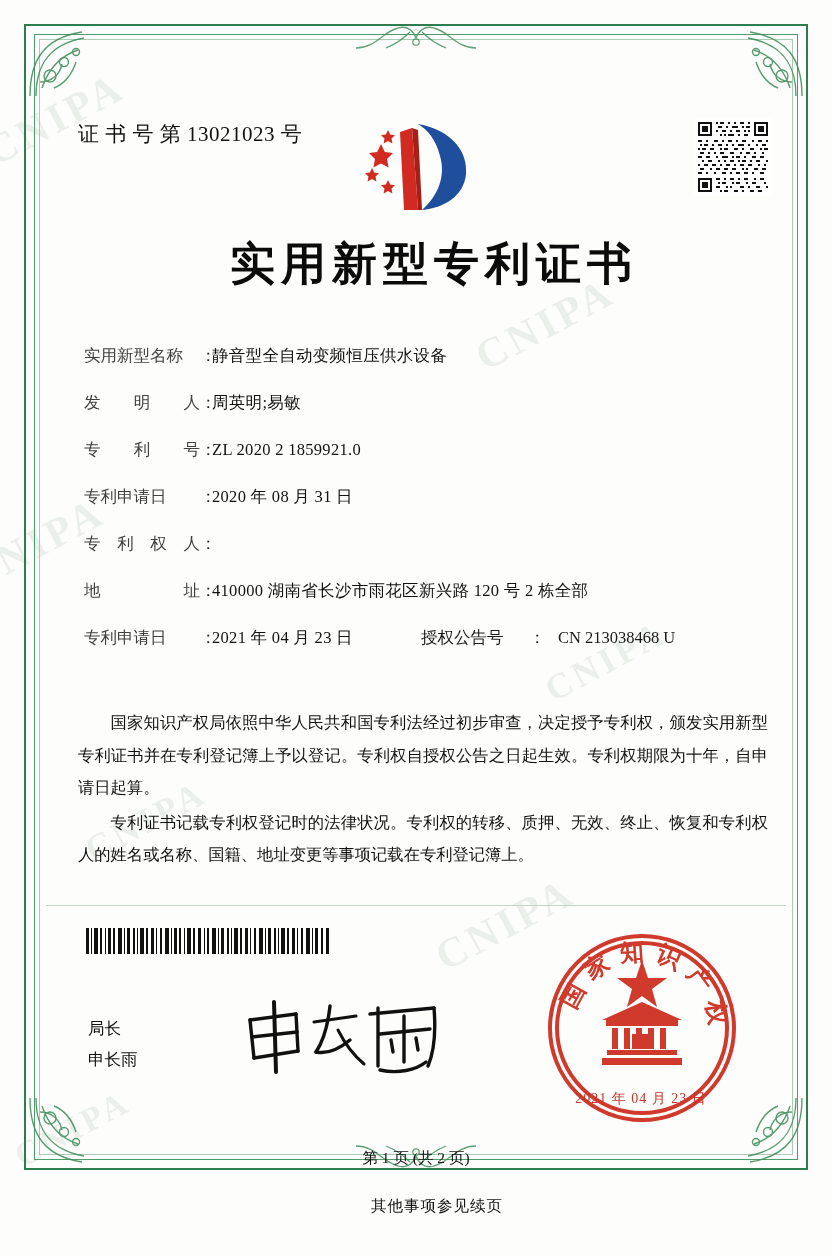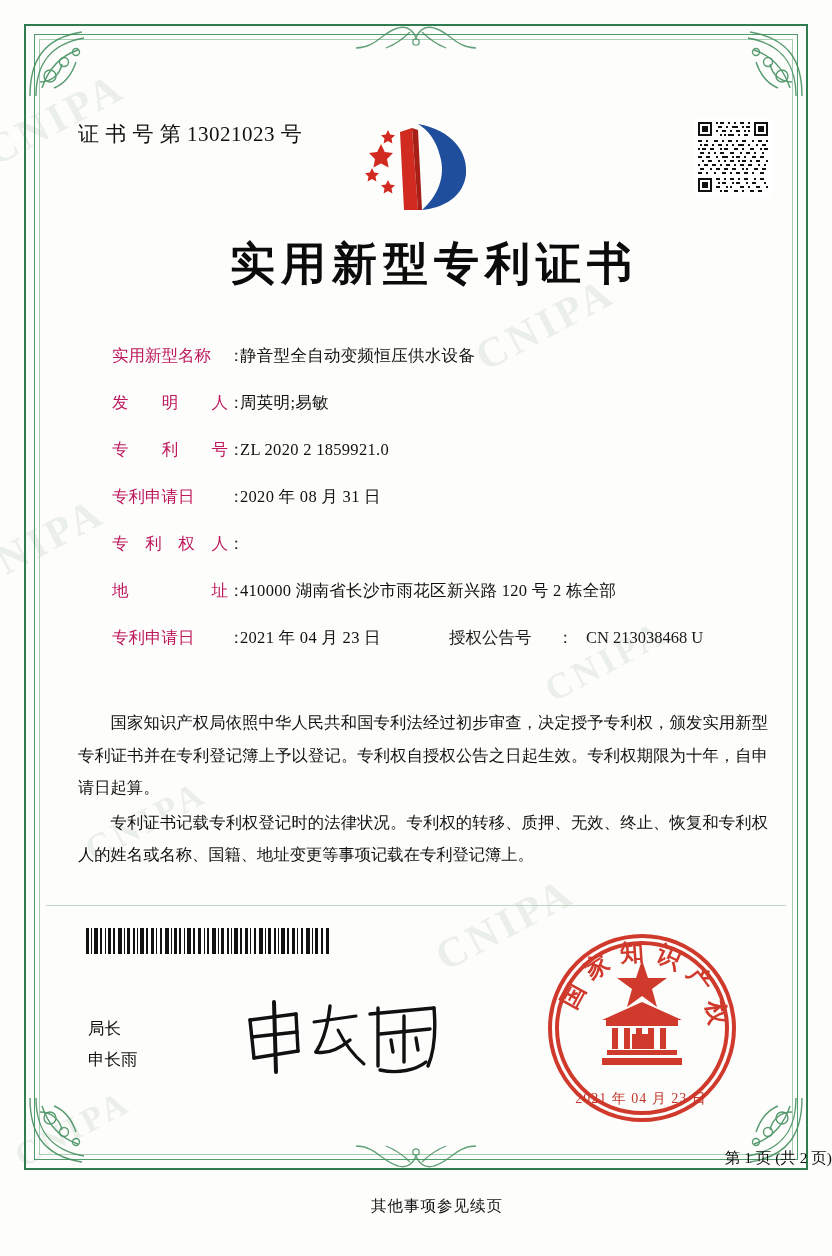--- a/index.html
+++ b/index.html
@@ -155,24 +155,23 @@
   .frow {
     display: flex;
     align-items: baseline;
     margin-bottom: 25.5px;
     font-size: 16.5px;
     line-height: 1.3;
   }
   .flabel {
     flex: 0 0 auto;
     width: 116px;
-    color: #be185d;
+    color: #404040;
     letter-spacing: 0;
     white-space: nowrap;
-    margin-left: 28px;
   }
   .flabel.spread {
     display: flex;
     justify-content: space-between;
   }
   .fcolon {
     flex: 0 0 auto;
     width: 12px;
     text-align: left;
   }
@@ -263,21 +262,21 @@
     letter-spacing: 1px;
     font-family: "Liberation Serif", serif;
   }
 
   
   .page-no {
     position: absolute;
     left: 0;
     right: 0;
     top: 1148px;
-    text-align: right;
+    text-align: center;
     font-size: 15.5px;
     color: #111;
   }
   .footnote {
     position: absolute;
     left: 0;
     right: 0;
     top: 1196px;
     text-align: center;
     font-size: 15.5px;

